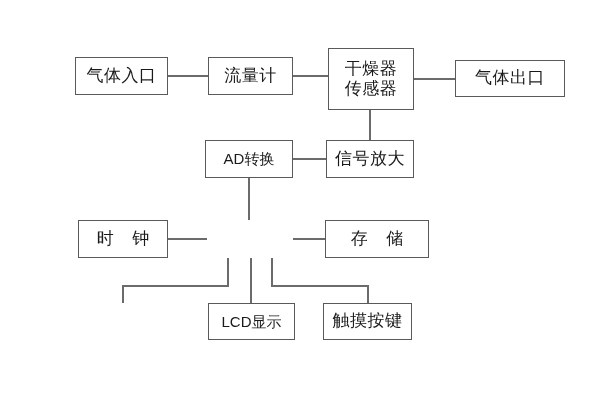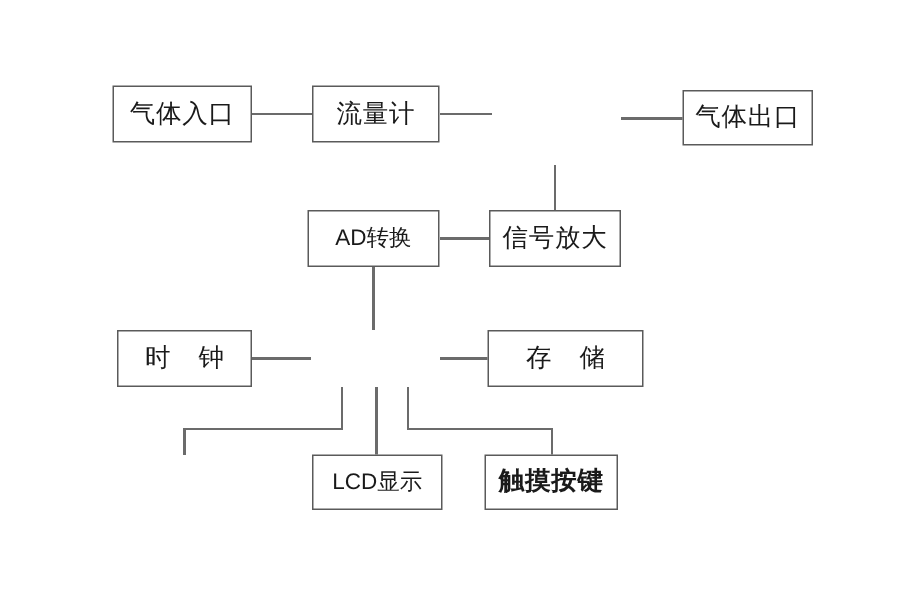--- a/index.html
+++ b/index.html
@@ -99,22 +99,26 @@
   </svg>
 
   <div class="node" style="left:75px; top:57px; width:93px; height:38px;">
     <span>气体入口</span>
   </div>
 
   <div class="node" style="left:208px; top:57px; width:85px; height:38px;">
     <span>流量计</span>
   </div>
 
+  <div class="node" style="left:328px; top:48px; width:86px; height:62px;">
+    <span class="line2">干燥器</span>
+    <span class="line2">传感器</span>
+  </div>
 
-  <div class="node" style="left:455px; top:60px; width:87px; height:37px;">
+  <div class="node" style="left:455px; top:60px; width:110px; height:37px;">
     <span>气体出口</span>
   </div>
 
   <div class="node mixed" style="left:205px; top:140px; width:88px; height:38px;">
     <span>AD转换</span>
   </div>
 
   <div class="node" style="left:326px; top:140px; width:88px; height:38px;">
     <span>信号放大</span>
   </div>
@@ -126,19 +130,19 @@
 
   <div class="node wide-space" style="left:325px; top:220px; width:104px; height:38px;">
     <span>存 储</span>
   </div>
 
 
   <div class="node mixed" style="left:208px; top:303px; width:87px; height:37px;">
     <span>LCD显示</span>
   </div>
 
-  <div class="node" style="left:323px; top:303px; width:89px; height:37px;font-weight:bold;">
+  <div class="node" style="left:323px; top:303px; width:89px; height:37px;">
     <span>触摸按键</span>
   </div>
 
   <div class="watermark"></div>
 
 </div>
 
 </body></html>

